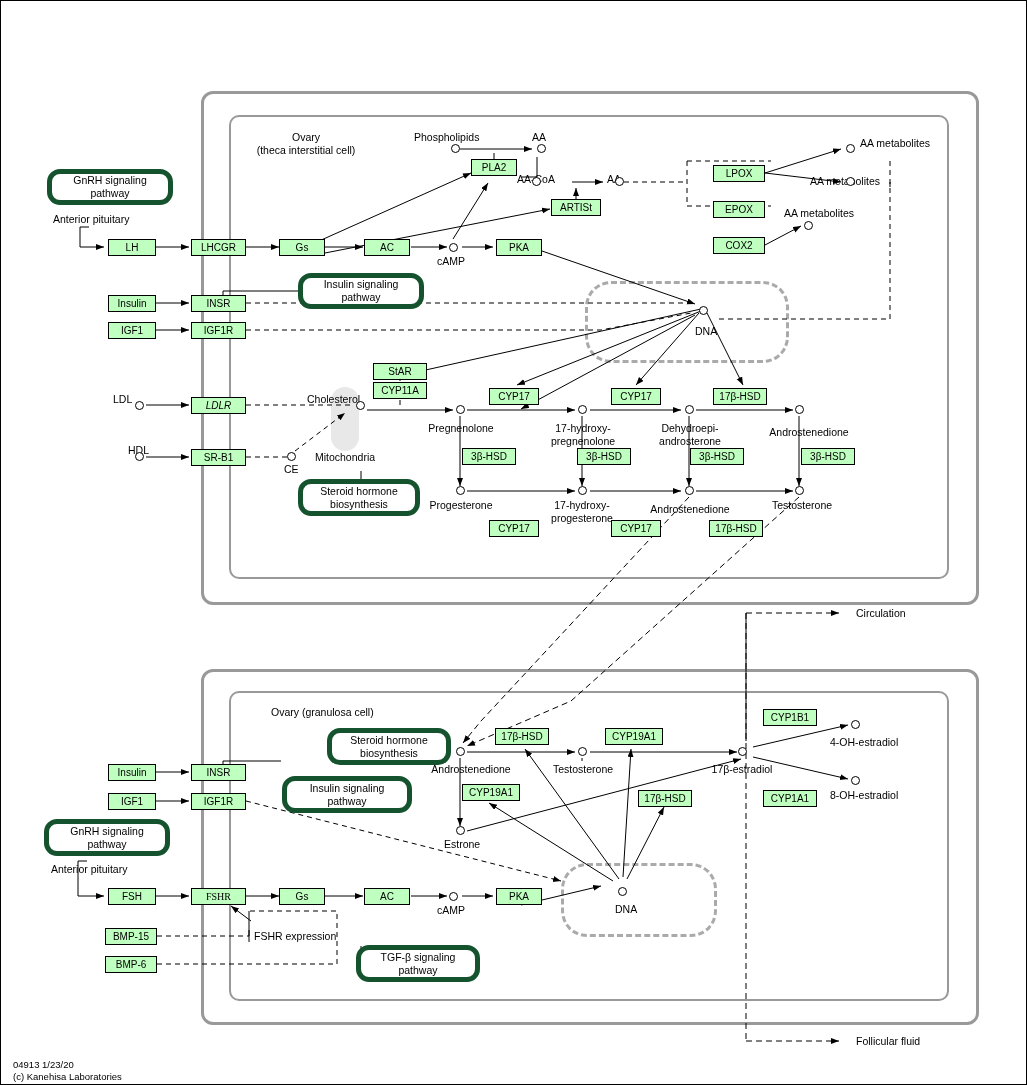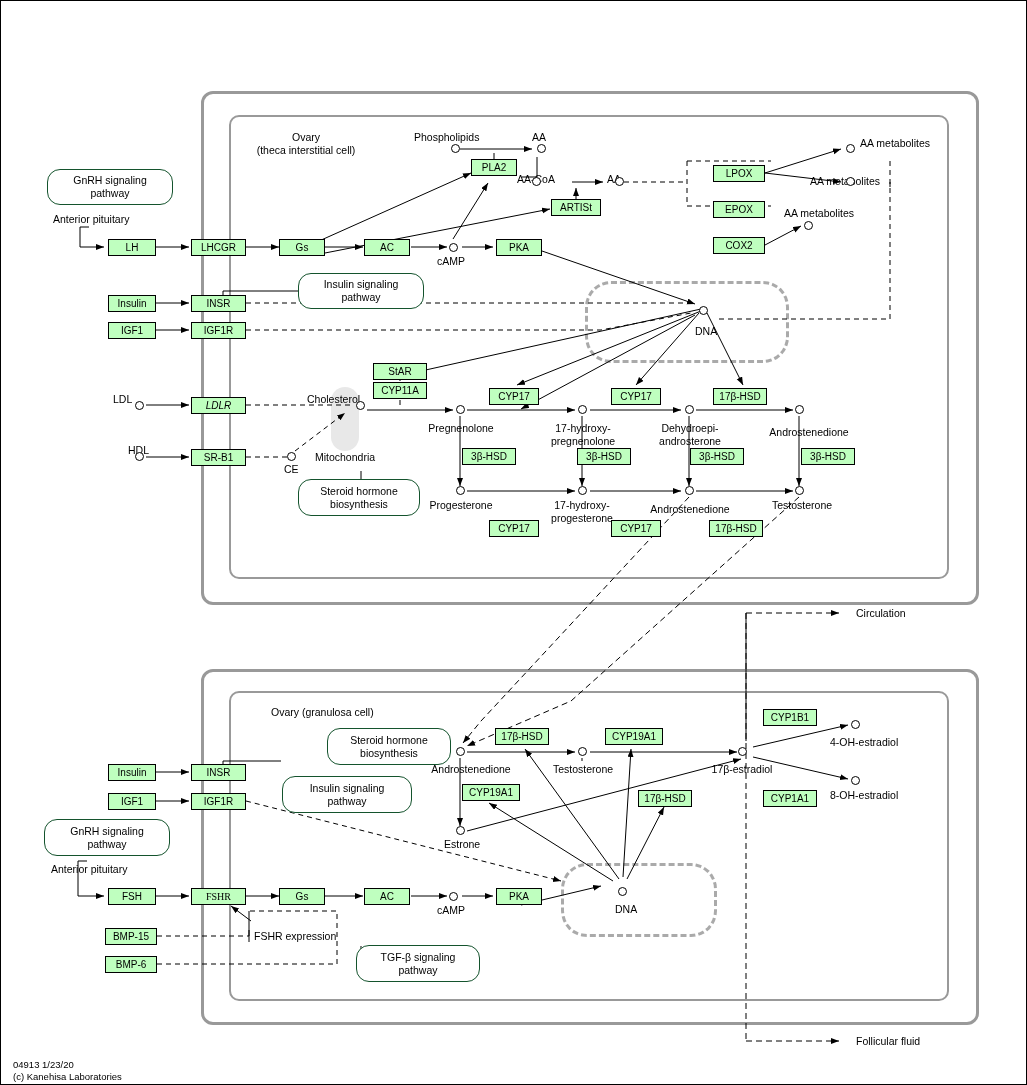--- a/index.html
+++ b/index.html
@@ -75,21 +75,21 @@
     display: flex;
     align-items: center;
     justify-content: center;
     height: 17px;
     white-space: nowrap;
   }
   
   .pathbox {
     position: absolute;
     background: #ffffff;
-    border: 1px solid #14532d;
+    border: 5px solid #14532d;
     border-radius: 13px;
     box-sizing: border-box;
     font-size: 10.5px;
     color: #000000;
     display: flex;
     align-items: center;
     justify-content: center;
     text-align: center;
     line-height: 1.22;
     white-space: pre-line;

